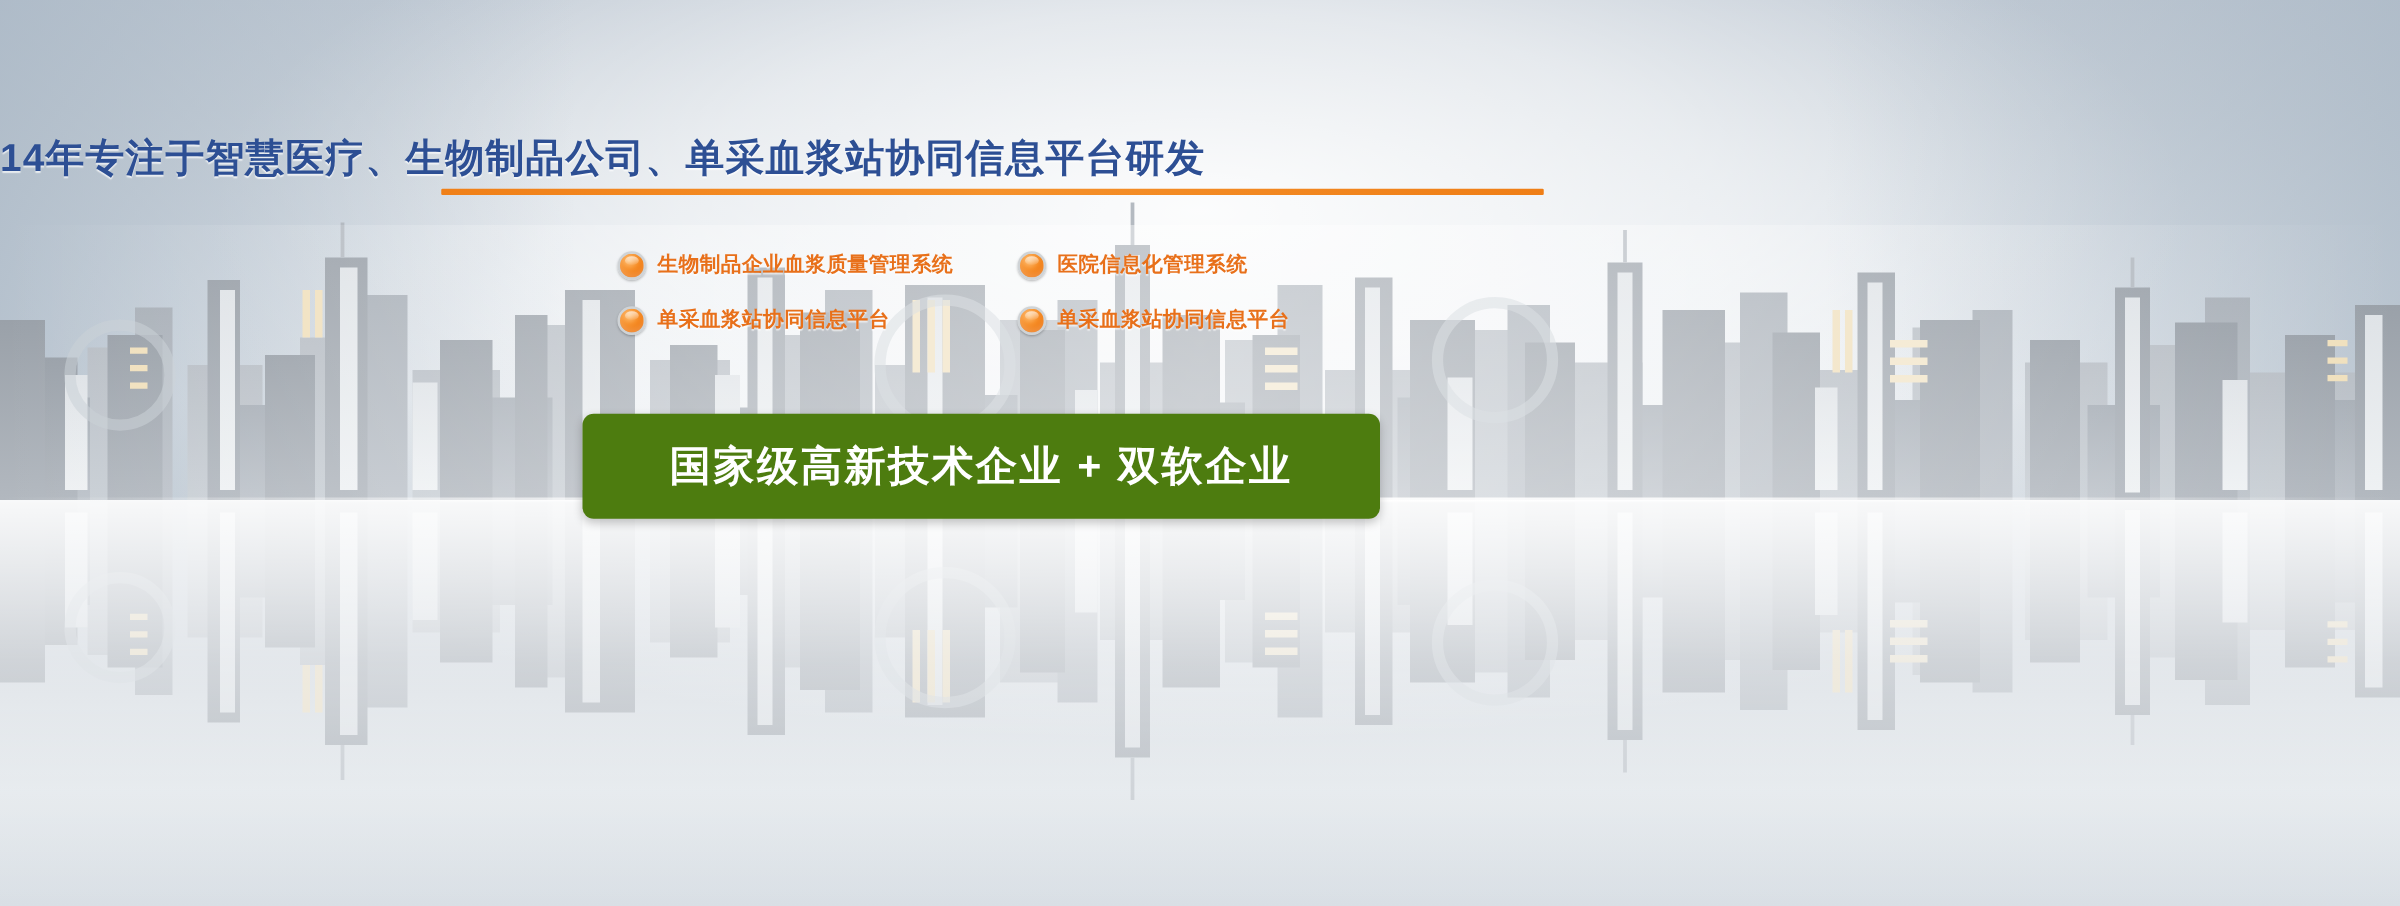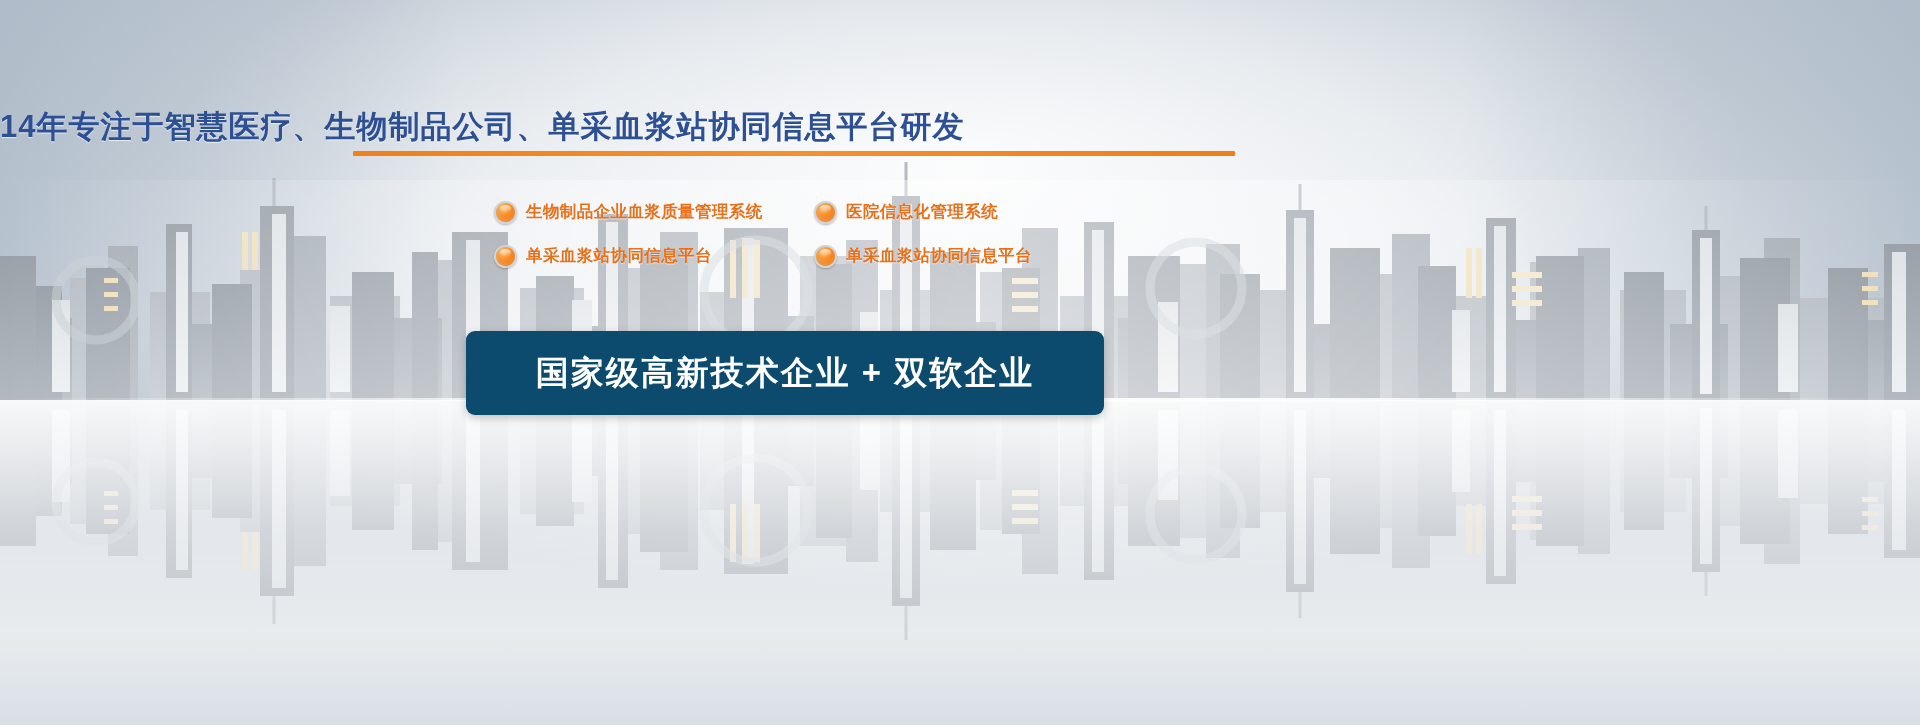--- a/index.html
+++ b/index.html
@@ -86,21 +86,21 @@
   .bullet-label {
     font-size:16.5px; font-weight:bold; color:#e8701a;
     letter-spacing:0.4px;
     text-shadow:0 1px 1px rgba(255,255,255,0.65);
     white-space:nowrap;
   }
 
   .badge {
     position:absolute; left:466px; top:331px;
     width:638px; height:84px;
-    background:#0c4a6e;
+    background:#4d7c0f;
     border-radius:9px;
     display:flex; align-items:center; justify-content:center;
     box-shadow:0 3px 8px rgba(0,0,0,0.22);
   }
   .badge-text {
     color:#ffffff; font-size:33px; font-weight:bold; letter-spacing:2px;
     white-space:nowrap;
   }
 </style>
 </head>

